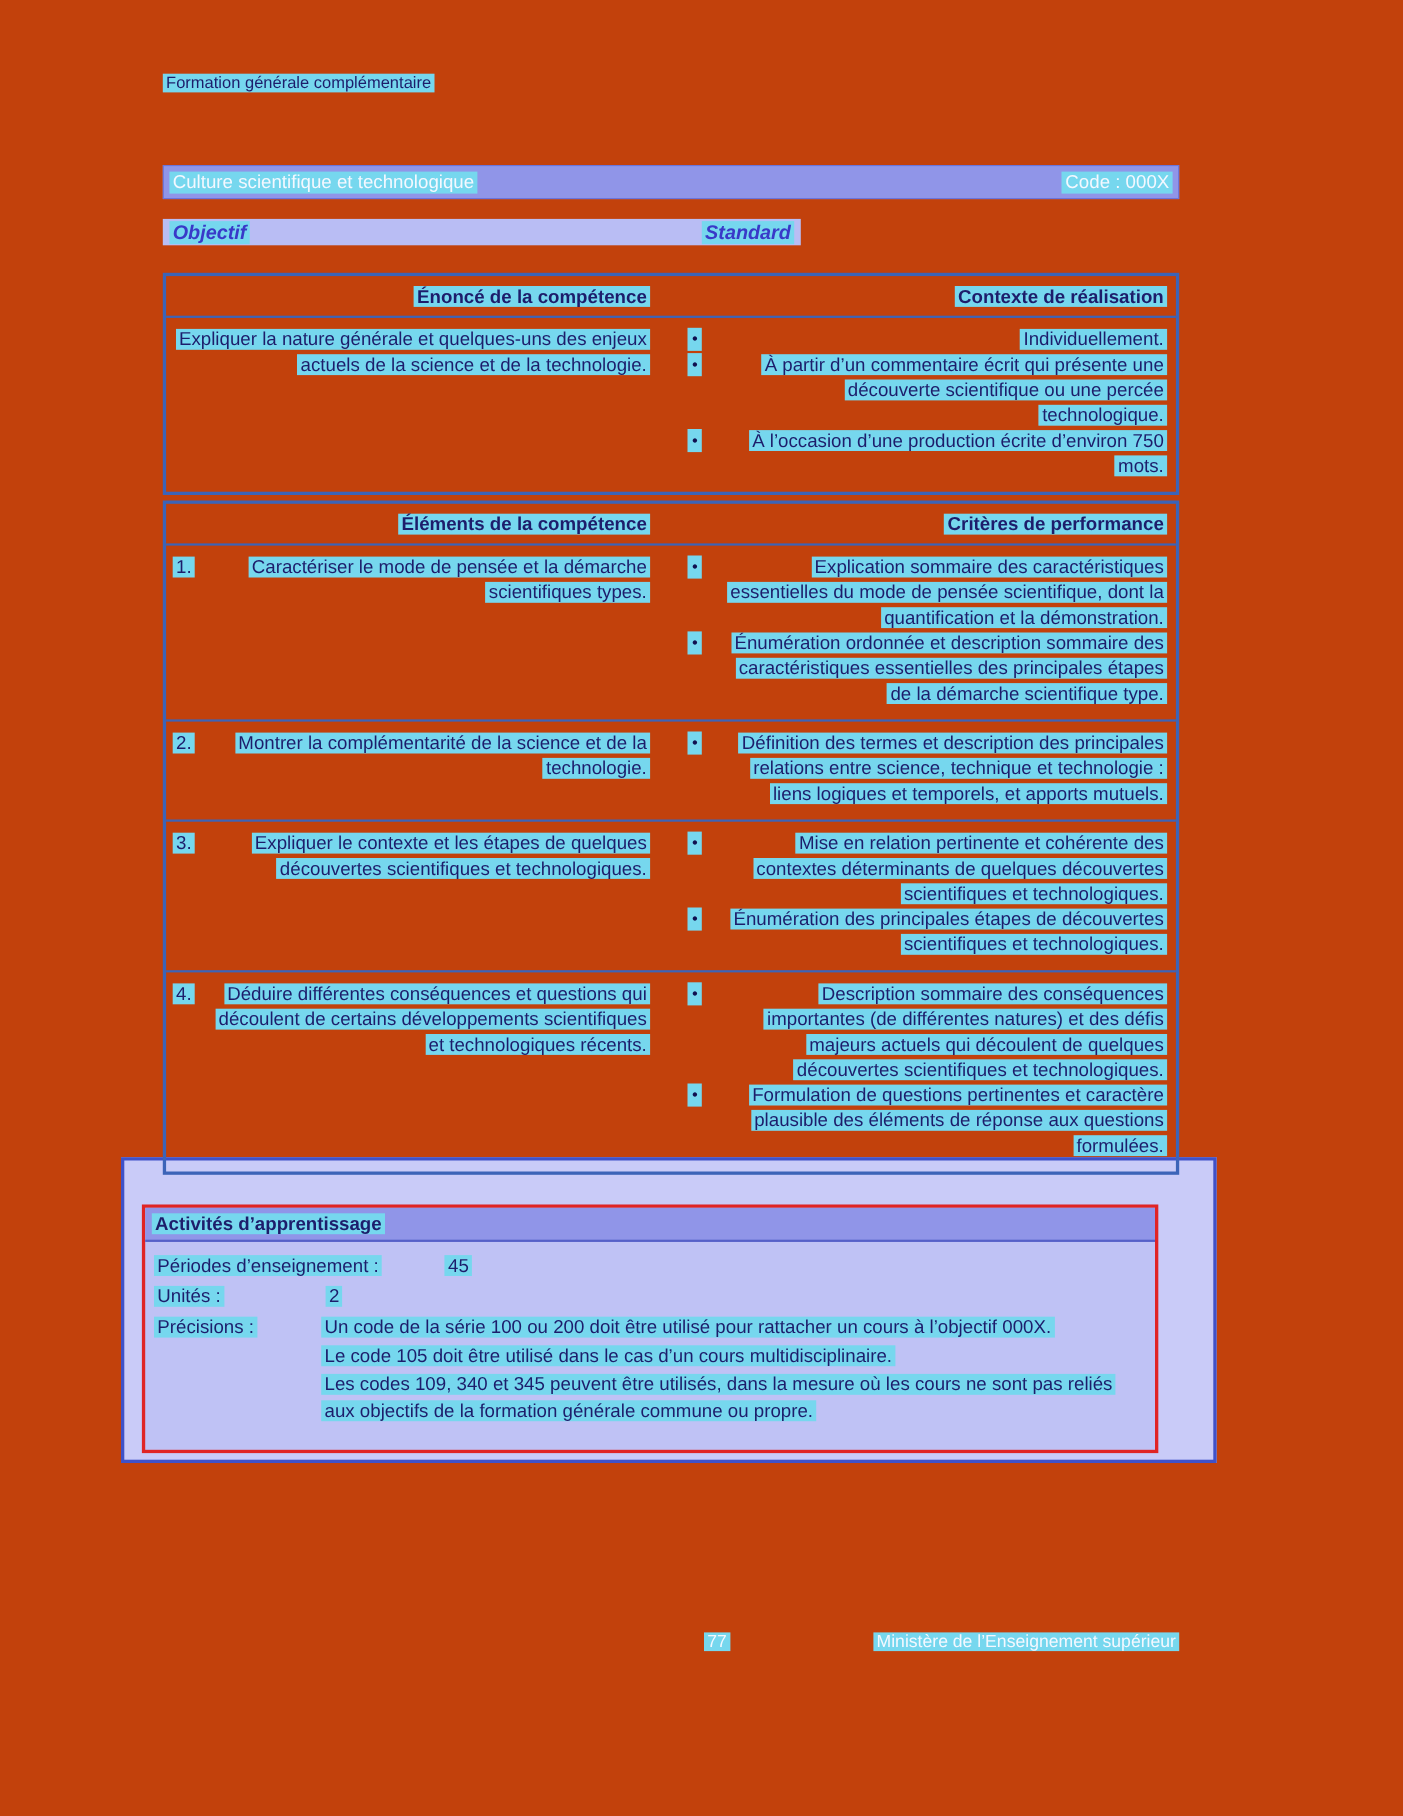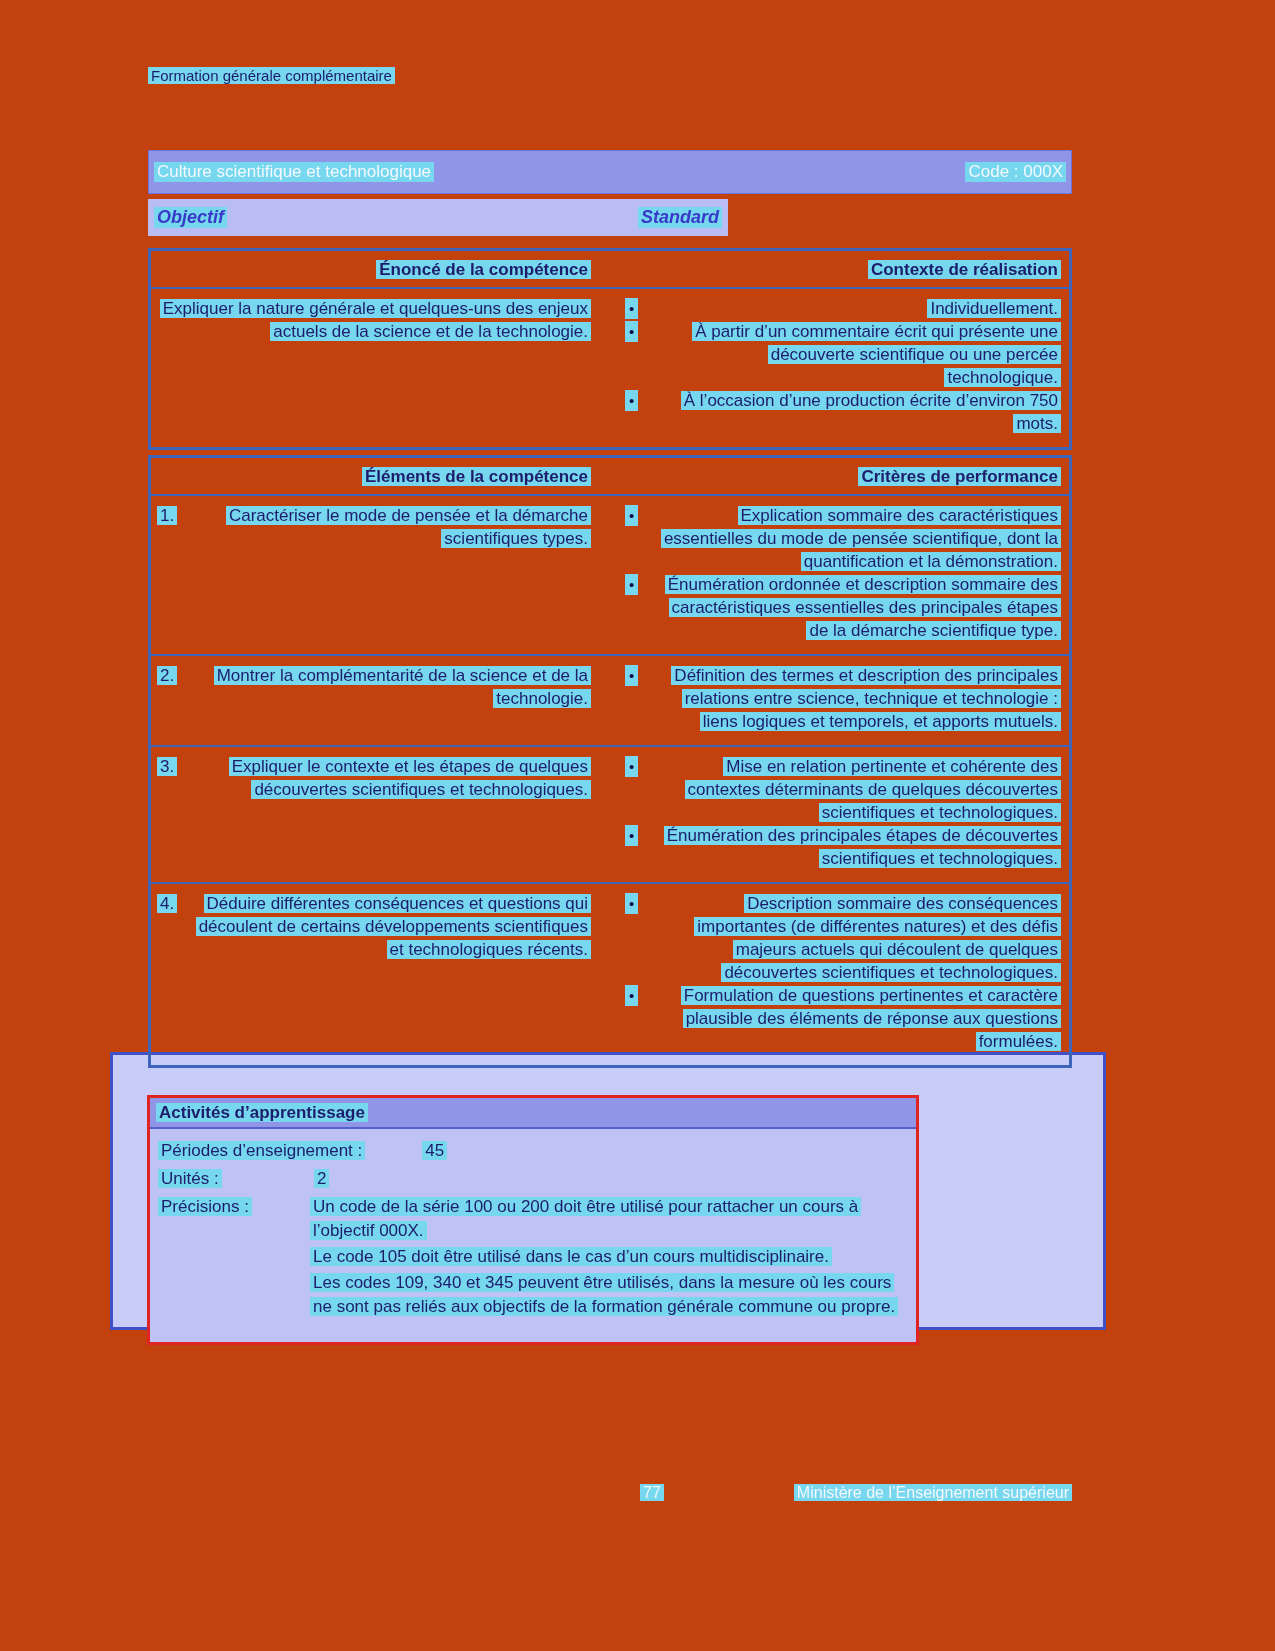--- a/index.html
+++ b/index.html
@@ -16,25 +16,25 @@
     --text-light:#f4f8ff;
   }
   *{margin:0;padding:0;box-sizing:border-box;}
   body{background:#ffffff;font-family:"Liberation Sans",sans-serif;}
   .page{position:relative;width:1275px;height:1651px;background:#c2410c;color:var(--text-navy);overflow:hidden;}
 
   .hl{background:var(--highlight);padding:0 3px;-webkit-box-decoration-break:clone;box-decoration-break:clone;}
 
   .top-label{position:absolute;left:148px;top:66px;font-size:15px;line-height:20px;}
 
-  .title-bar{position:absolute;left:148px;top:150px;width:924px;height:44px;background:var(--band-purple);
+  .title-bar{position:absolute;left:148px;top:150px;width:924px;height:31px;background:var(--band-purple);
     border:1px solid #6a74dc;display:flex;justify-content:space-between;align-items:center;
     padding:0 5px;color:var(--text-light);font-size:17px;}
 
-  .subtitle-bar{position:absolute;left:148px;top:199px;width:580px;height:37px;background:var(--band-light);
+  .subtitle-bar{position:absolute;left:148px;top:199px;width:580px;height:24px;background:var(--band-light);
     display:flex;justify-content:space-between;align-items:center;padding:0 6px;
     font-size:18px;font-weight:bold;font-style:italic;color:var(--accent-blue);}
 
   .tbl{position:absolute;left:148px;width:924px;border:3px solid var(--table-border);
     font-size:17px;line-height:23px;z-index:2;background:transparent;text-align:right;}
   .tbl1{top:248px;}
   .tbl2{top:455px;}
   .tbl-head{display:flex;border-bottom:2px solid var(--table-border);padding:7px 0 6px;font-weight:bold;}
   .tbl-row{display:flex;padding:8px 0 12px;}
   .tbl-row + .tbl-row{border-top:2px solid var(--table-border);}
@@ -44,21 +44,21 @@
   .li{display:flex;align-items:flex-start;}
   .marker{flex:0 0 auto;margin:1px 16px 0 10px;background:var(--highlight);padding:0 4px;
     line-height:21px;font-size:15px;color:#101050;}
   .txt{flex:1;}
 
   .numrow{display:flex;align-items:flex-start;}
   .num{flex:0 0 auto;margin-right:10px;}
 
   .activities{position:absolute;left:110px;top:1052px;width:996px;height:278px;
     background:var(--panel-purple);border:3px solid var(--panel-border);z-index:1;}
-  .act-red{position:absolute;left:34px;top:40px;width:772px;border:3px solid var(--red-accent);
+  .act-red{position:absolute;left:16px;top:40px;width:924px;border:3px solid var(--red-accent);
     background:var(--panel-inner);}
   .act-band{background:var(--band-purple);padding:5px 6px 4px;font-weight:bold;font-size:17px;
     border-bottom:2px solid #5560c8;}
   .act-body{padding:10px 8px 16px;font-size:17px;line-height:23px;}
   .act-row{display:flex;align-items:flex-start;margin-bottom:5px;gap:24px;}
   .lab-slot{flex:0 0 auto;min-width:128px;}
   .val-gap{margin-left:33px;}
   .val-near{margin-left:4px;}
   .prec{flex:1;}
   .prec > div{margin-bottom:2px;line-height:24px;}

